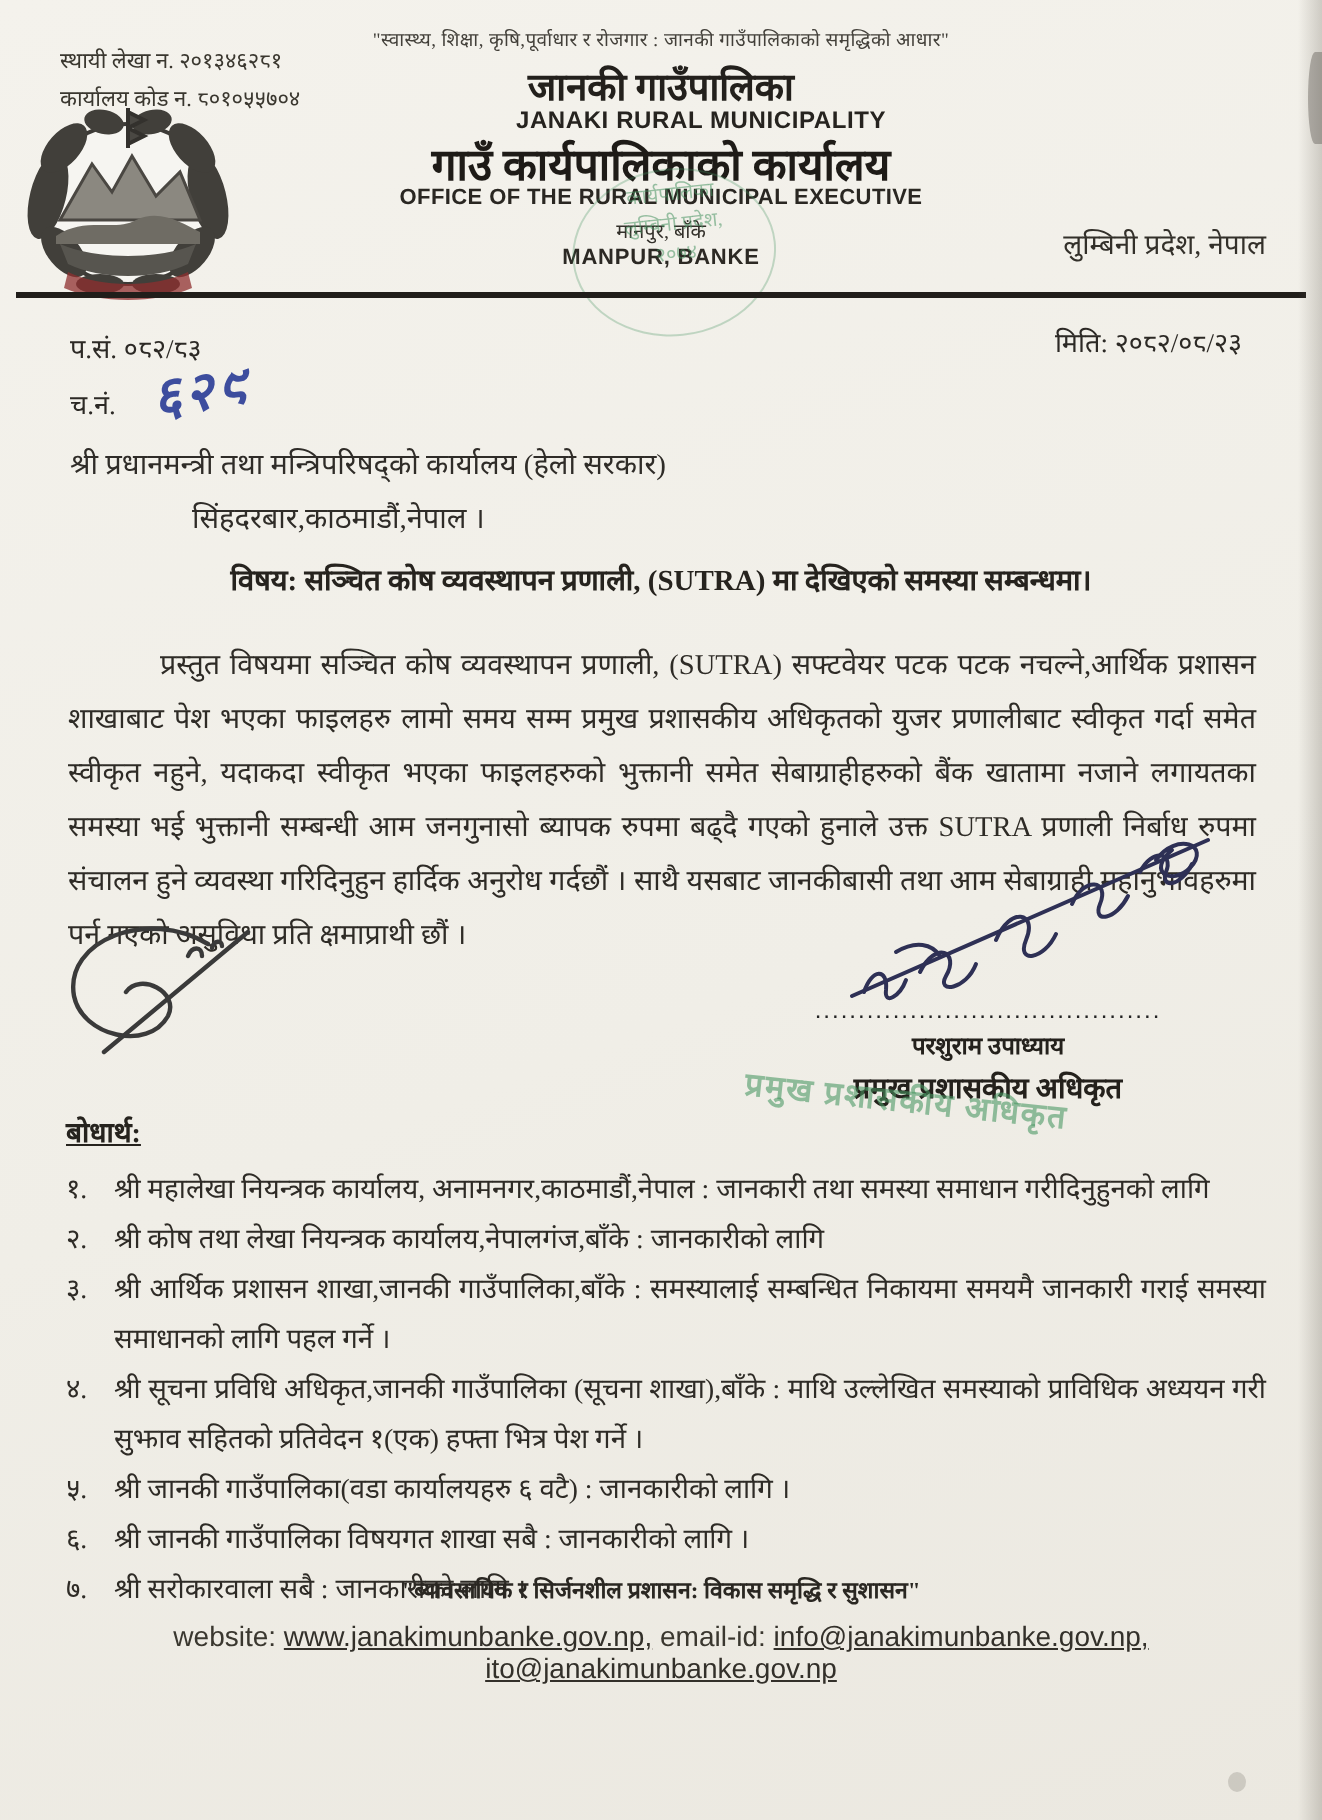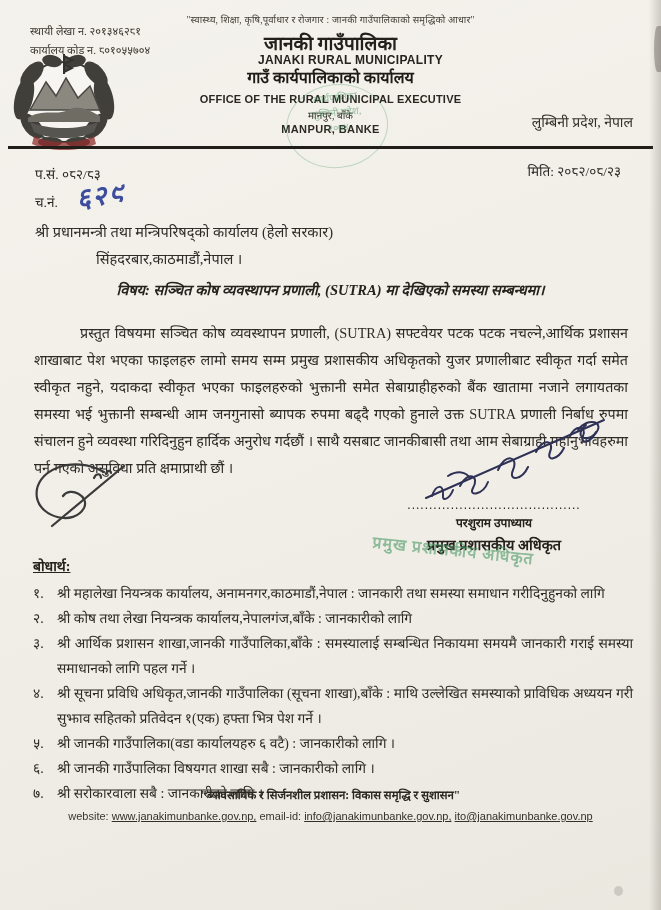--- a/index.html
+++ b/index.html
@@ -15,56 +15,56 @@
   .scan-smudge{position:absolute;left:614px;top:886px;width:9px;height:10px;
     background:rgba(95,90,82,.22);border-radius:50%;}
   .abs{position:absolute;}
   .ctr{left:0;right:0;text-align:center;}
   .np{font-family:"Liberation Serif",serif;}
   .en{font-family:"Liberation Sans",sans-serif;}
   .tagline{top:13px;font-size:9.5px;color:#43403a;letter-spacing:.2px;}
   .codes{left:30px;top:22px;font-size:11px;line-height:19px;color:#3a372f;}
   .t-muni-np{top:30px;font-size:19px;font-weight:bold;color:#23201c;}
   .t-muni-en{top:53px;font-size:12px;font-weight:bold;color:#26231f;letter-spacing:.3px;padding-left:40px;}
-  .t-office-np{top:66px;font-size:16px;font-weight:bold;color:#1e1b17;}
+  .t-office-np{top:66px;font-size:22px;font-weight:bold;color:#1e1b17;}
   .t-office-en{top:93px;font-size:11px;font-weight:bold;color:#2a2722;letter-spacing:.2px;}
   .t-addr-np{top:108px;font-size:10px;color:#33302a;}
   .t-addr-en{top:123px;font-size:11px;font-weight:bold;color:#2c2924;letter-spacing:.4px;text-align:center;}
   .province{right:28px;top:112px;font-size:14px;color:#33302a;}
   .emblem{left:8px;top:52px;}
   .hr{left:8px;right:8px;top:146px;height:2.5px;background:#211e1a;}
   .hstamp{left:278px;top:90px;width:120px;height:70px;transform:rotate(-6deg);
     color:rgba(72,148,98,.55);text-align:center;font-size:10px;line-height:15px;pointer-events:none;}
   .hstamp .ring{position:absolute;left:8px;top:-6px;width:100px;height:82px;
     border:1.5px solid rgba(72,148,98,.30);border-radius:50%;}
   .meta{font-size:13.5px;color:#2c2925;}
   .ref{left:35px;top:165px;}
   .date{right:40px;top:162px;}
   .chn{left:35px;top:193px;}
   .chn-hand{left:76px;top:176px;font-size:27px;color:#3d4d9e;transform:rotate(-8deg);
     font-style:italic;font-weight:bold;letter-spacing:2px;}
   .rcpt1{left:35px;top:221px;font-size:14.5px;}
   .rcpt2{left:96px;top:248px;font-size:14.5px;}
-  .subject{top:279px;font-size:14.5px;font-weight:600;color:#26231e;font-style:italic;}
+  .subject{top:279px;font-size:14.5px;font-weight:600;color:#26231e;}
   .bodytext{left:34px;width:594px;top:306px;font-size:14.3px;line-height:27px;
     text-align:justify;text-indent:46px;color:#2e2b26;}
   .sig-block{left:388px;top:498px;width:212px;text-align:center;font-size:14px;}
   .sig-dots{letter-spacing:1px;font-size:12px;color:#222;line-height:14px;}
   .sig-name{font-size:12px;font-weight:600;color:#24211c;line-height:22px;}
   .sig-title{font-size:14.5px;font-weight:600;color:#24211c;line-height:22px;}
   .ccstamp{left:372px;top:543px;width:240px;transform:rotate(6deg);
     color:rgba(70,150,96,.58);font-size:16px;font-weight:600;letter-spacing:1px;pointer-events:none;}
   .cc{left:33px;top:556px;width:600px;}
   .cc-head{font-size:14px;font-weight:bold;text-decoration:underline;color:#26231e;margin-bottom:6px;}
   .cc-list{margin:0;padding:0;list-style:none;font-size:13.8px;line-height:25px;color:#2e2b26;}
   .cc-list li{display:flex;}
   .cc-num{width:24px;flex:0 0 24px;}
   .cc-txt{flex:1;text-align:justify;}
   .slogan{top:787px;font-size:11.5px;font-weight:bold;color:#2a2722;}
-  .weblink{top:810px;font-size:11px;color:#3a372f;font-family:"Liberation Sans",sans-serif;text-align:center;}
+  .weblink{top:810px;font-size:14px;color:#3a372f;font-family:"Liberation Sans",sans-serif;text-align:center;}
   .weblink .lnk{text-decoration:underline;color:#33302a;}
   .sig-svg{pointer-events:none;}
 </style>
 </head>
 <body>
 
 <div class="page">
 
   <div class="abs ctr tagline np">"स्वास्थ्य, शिक्षा, कृषि,पूर्वाधार र रोजगार : जानकी गाउँपालिकाको समृद्धिको आधार"</div>
 

